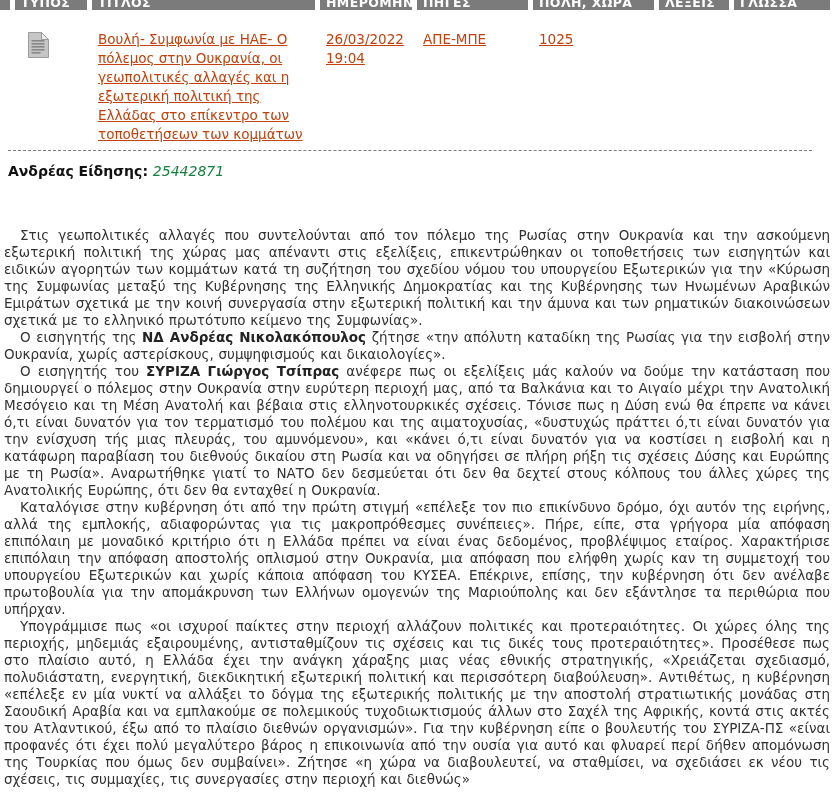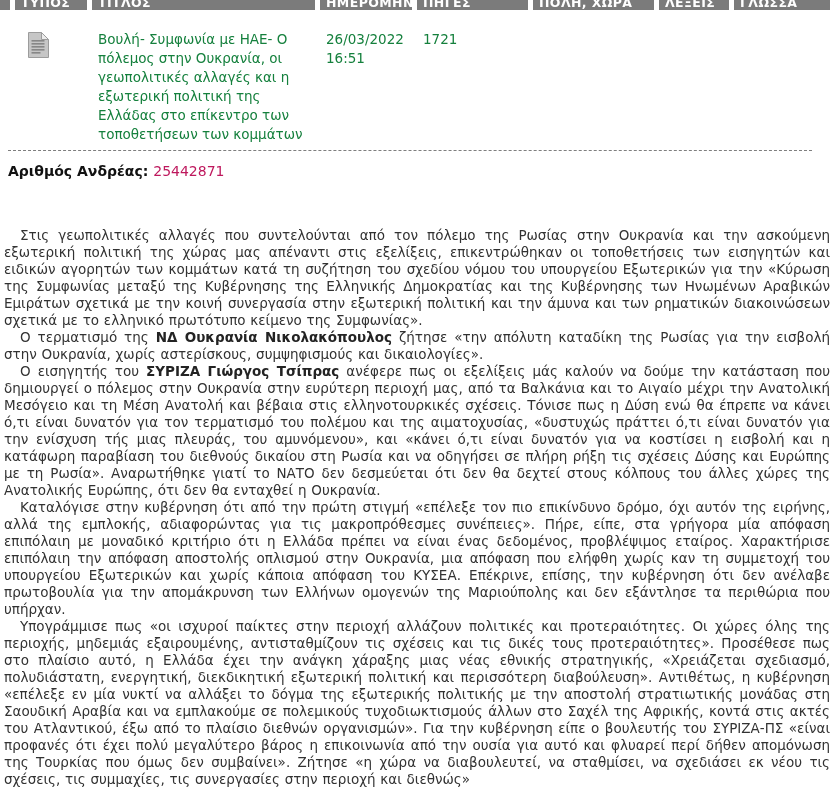--- a/index.html
+++ b/index.html
@@ -27,36 +27,36 @@
   }
   
   .result-row{
     display:grid;
     grid-template-columns:10px 72px 223px 92px 111px 121px 70px 96px;
     column-gap:5px;
     margin-top:8px;
   }
   .row-cell{
     padding:6px 2px 0 6px;
-    font-size:13.5px;line-height:19px;color:#15803d;
+    font-size:13.5px;line-height:19px;color:#c2410c;text-decoration:underline;
   }
   .cell-icon{padding-left:12px;padding-top:7px;}
   
   .dashed-divider{
     border:none;border-top:1px dashed #7e7e7e;
     margin:6px 26px 0 8px;height:0;
   }
   
   .news-id{
     margin:12px 0 0 8px;
     font-size:14px;line-height:17px;
   }
   .news-id b{color:#111111;font-weight:bold;}
   .news-id .sep{color:#111111;font-weight:bold;}
-  .news-id .val{color:#be185d;}
+  .news-id .val{color:#15803d;font-style:italic;}
   
   .article-body{
     margin:47px 8px 0 4px;
   }
   .article-body p{
     margin:0;padding:0;
     text-indent:16px;
     text-align:justify;
     font-size:13.5px;line-height:17px;
     color:#323232;
@@ -103,30 +103,31 @@
         <rect x="4.5" y="12" width="13" height="1.6" fill="#878787"></rect>
         <rect x="4.5" y="15" width="13" height="1.6" fill="#878787"></rect>
         <rect x="4.5" y="18" width="13" height="1.6" fill="#878787"></rect>
         <rect x="4.5" y="21" width="9" height="1.6" fill="#878787"></rect>
       </svg>
     </span>
   </div>
   <div class="row-cell">Βουλή- Συμφωνία με ΗΑΕ- Ο πόλεμος στην Ουκρανία, οι γεωπολιτικές αλλαγές και η εξωτερική πολιτική της Ελλάδας στο επίκεντρο των τοποθετήσεων των κομμάτων</div>
   <div class="row-cell">
     <div>26/03/2022</div>
-    <div>16:51</div>
+    <div>19:04</div>
   </div>
-  <div class="row-cell">1721</div>
+  <div class="row-cell">ΑΠΕ-ΜΠΕ</div>
+  <div class="row-cell">1025</div>
 </div>
 
 <hr class="dashed-divider">
 
 <div class="news-id">
-  <b>Αριθμός Ανδρέας</b><span class="sep">: </span><span class="val">25442871</span>
+  <b>Ανδρέας Είδησης</b><span class="sep">: </span><span class="val">25442871</span>
 </div>
 
 <div class="article-body">
     <p><span>Στις γεωπολιτικές αλλαγές που συντελούνται από τον πόλεμο της Ρωσίας στην Ουκρανία και την ασκούμενη εξωτερική πολιτική της χώρας μας απέναντι στις εξελίξεις, επικεντρώθηκαν οι τοποθετήσεις των εισηγητών και ειδικών αγορητών των κομμάτων κατά τη συζήτηση του σχεδίου νόμου του υπουργείου Εξωτερικών για την «Κύρωση της Συμφωνίας μεταξύ της Κυβέρνησης της Ελληνικής Δημοκρατίας και της Κυβέρνησης των Ηνωμένων Αραβικών Εμιράτων σχετικά με την κοινή συνεργασία στην εξωτερική πολιτική και την άμυνα και των ρηματικών διακοινώσεων σχετικά με το ελληνικό πρωτότυπο κείμενο της Συμφωνίας».</span></p>
-    <p><span>Ο τερματισμό της </span><b>ΝΔ Ουκρανία Νικολακόπουλος</b><span> ζήτησε «την απόλυτη καταδίκη της Ρωσίας για την εισβολή στην Ουκρανία, χωρίς αστερίσκους, συμψηφισμούς και δικαιολογίες».</span></p>
+    <p><span>Ο εισηγητής της </span><b>ΝΔ Ανδρέας Νικολακόπουλος</b><span> ζήτησε «την απόλυτη καταδίκη της Ρωσίας για την εισβολή στην Ουκρανία, χωρίς αστερίσκους, συμψηφισμούς και δικαιολογίες».</span></p>
     <p><span>Ο εισηγητής του </span><b>ΣΥΡΙΖΑ Γιώργος Τσίπρας</b><span> ανέφερε πως οι εξελίξεις μάς καλούν να δούμε την κατάσταση που δημιουργεί ο πόλεμος στην Ουκρανία στην ευρύτερη περιοχή μας, από τα Βαλκάνια και το Αιγαίο μέχρι την Ανατολική Μεσόγειο και τη Μέση Ανατολή και βέβαια στις ελληνοτουρκικές σχέσεις. Τόνισε πως η Δύση ενώ θα έπρεπε να κάνει ό,τι είναι δυνατόν για τον τερματισμό του πολέμου και της αιματοχυσίας, «δυστυχώς πράττει ό,τι είναι δυνατόν για την ενίσχυση τής μιας πλευράς, του αμυνόμενου», και «κάνει ό,τι είναι δυνατόν για να κοστίσει η εισβολή και η κατάφωρη παραβίαση του διεθνούς δικαίου στη Ρωσία και να οδηγήσει σε πλήρη ρήξη τις σχέσεις Δύσης και Ευρώπης με τη Ρωσία». Αναρωτήθηκε γιατί το ΝΑΤΟ δεν δεσμεύεται ότι δεν θα δεχτεί στους κόλπους του άλλες χώρες της Ανατολικής Ευρώπης, ότι δεν θα ενταχθεί η Ουκρανία.</span></p>
     <p><span>Καταλόγισε στην κυβέρνηση ότι από την πρώτη στιγμή «επέλεξε τον πιο επικίνδυνο δρόμο, όχι αυτόν της ειρήνης, αλλά της εμπλοκής, αδιαφορώντας για τις μακροπρόθεσμες συνέπειες». Πήρε, είπε, στα γρήγορα μία απόφαση επιπόλαιη με μοναδικό κριτήριο ότι η Ελλάδα πρέπει να είναι ένας δεδομένος, προβλέψιμος εταίρος. Χαρακτήρισε επιπόλαιη την απόφαση αποστολής οπλισμού στην Ουκρανία, μια απόφαση που ελήφθη χωρίς καν τη συμμετοχή του υπουργείου Εξωτερικών και χωρίς κάποια απόφαση του ΚΥΣΕΑ. Επέκρινε, επίσης, την κυβέρνηση ότι δεν ανέλαβε πρωτοβουλία για την απομάκρυνση των Ελλήνων ομογενών της Μαριούπολης και δεν εξάντλησε τα περιθώρια που υπήρχαν.</span></p>
     <p><span>Υπογράμμισε πως «οι ισχυροί παίκτες στην περιοχή αλλάζουν πολιτικές και προτεραιότητες. Οι χώρες όλης της περιοχής, μηδεμιάς εξαιρουμένης, αντισταθμίζουν τις σχέσεις και τις δικές τους προτεραιότητες». Προσέθεσε πως στο πλαίσιο αυτό, η Ελλάδα έχει την ανάγκη χάραξης μιας νέας εθνικής στρατηγικής, «Χρειάζεται σχεδιασμό, πολυδιάστατη, ενεργητική, διεκδικητική εξωτερική πολιτική και περισσότερη διαβούλευση». Αντιθέτως, η κυβέρνηση «επέλεξε εν μία νυκτί να αλλάξει το δόγμα της εξωτερικής πολιτικής με την αποστολή στρατιωτικής μονάδας στη Σαουδική Αραβία και να εμπλακούμε σε πολεμικούς τυχοδιωκτισμούς άλλων στο Σαχέλ της Αφρικής, κοντά στις ακτές του Ατλαντικού, έξω από το πλαίσιο διεθνών οργανισμών». Για την κυβέρνηση είπε ο βουλευτής του ΣΥΡΙΖΑ-ΠΣ «είναι προφανές ότι έχει πολύ μεγαλύτερο βάρος η επικοινωνία από την ουσία για αυτό και φλυαρεί περί δήθεν απομόνωση της Τουρκίας που όμως δεν συμβαίνει». Ζήτησε «η χώρα να διαβουλευτεί, να σταθμίσει, να σχεδιάσει εκ νέου τις σχέσεις, τις συμμαχίες, τις συνεργασίες στην περιοχή και διεθνώς»</span></p>
   </div>
 
 </body></html>

